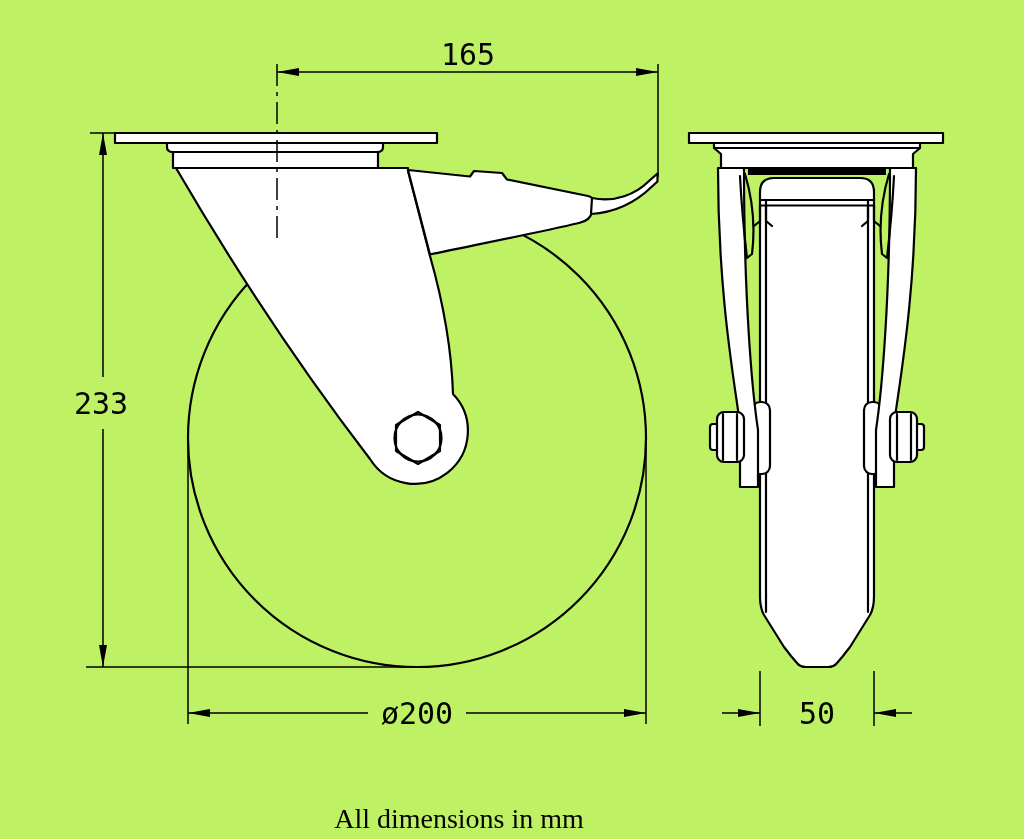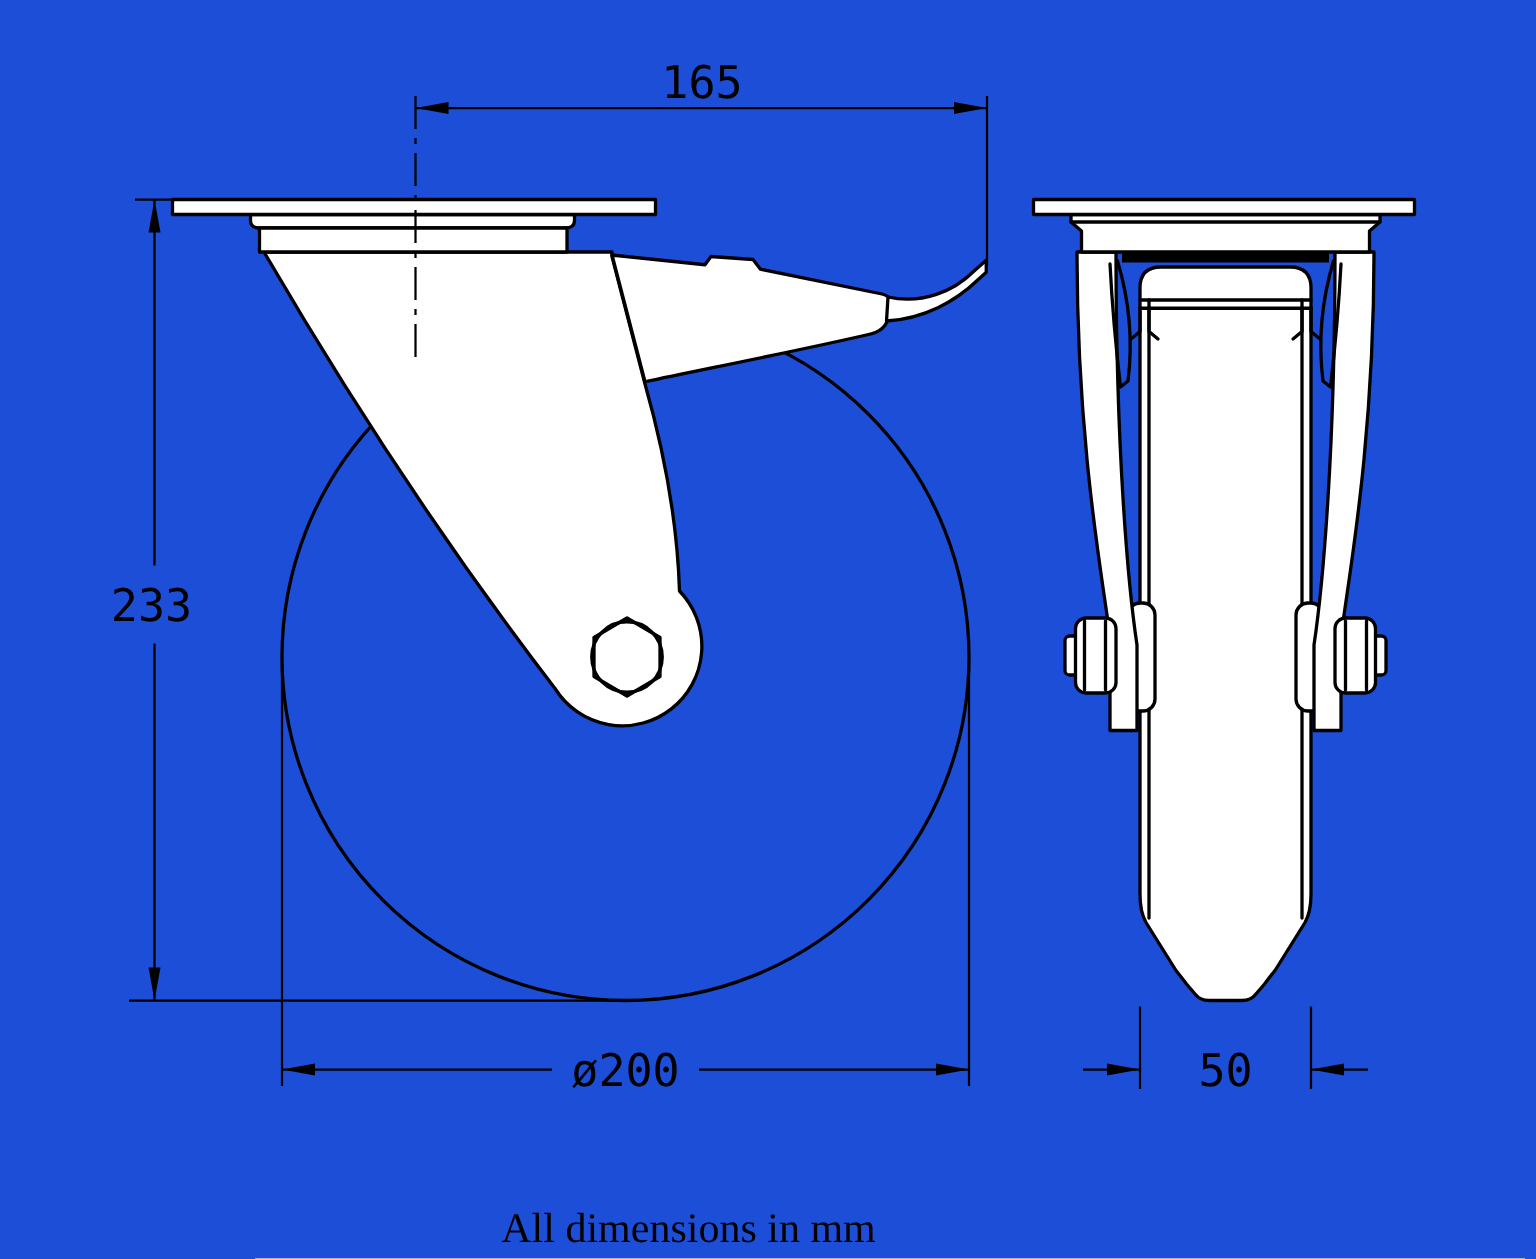--- a/index.html
+++ b/index.html
@@ -1,16 +1,16 @@
 <!DOCTYPE html>
 <html><head>
 <meta charset="utf-8">
 <style>
   html,body{margin:0;padding:0;background:#fff;width:1024px;height:839px;overflow:hidden;}
-  #stage{position:relative;width:1024px;height:839px;background:#1d4ed8;}
+  #stage{position:relative;width:1024px;height:839px;background:#bef264;}
   svg{position:absolute;left:0;top:0;}
   .obj{stroke:#000;stroke-width:2.2;fill:none;stroke-linejoin:round;stroke-linecap:round;}
   .objfill{stroke:#000;stroke-width:2.2;fill:#fff;stroke-linejoin:round;stroke-linecap:round;}
   .thin{stroke:#000;stroke-width:1.5;fill:none;}
   .arrow{fill:#000;stroke:none;}
   .dimtext{font-family:"DejaVu Sans Mono","Liberation Mono",monospace;font-size:30px;fill:#000;}
   .notetext{font-family:"Liberation Serif","DejaVu Serif",serif;font-size:28px;fill:#000;}
   .centerline{stroke:#000;stroke-width:1.5;fill:none;stroke-dasharray:22 6 4 6;}
 </style>
 </head>

